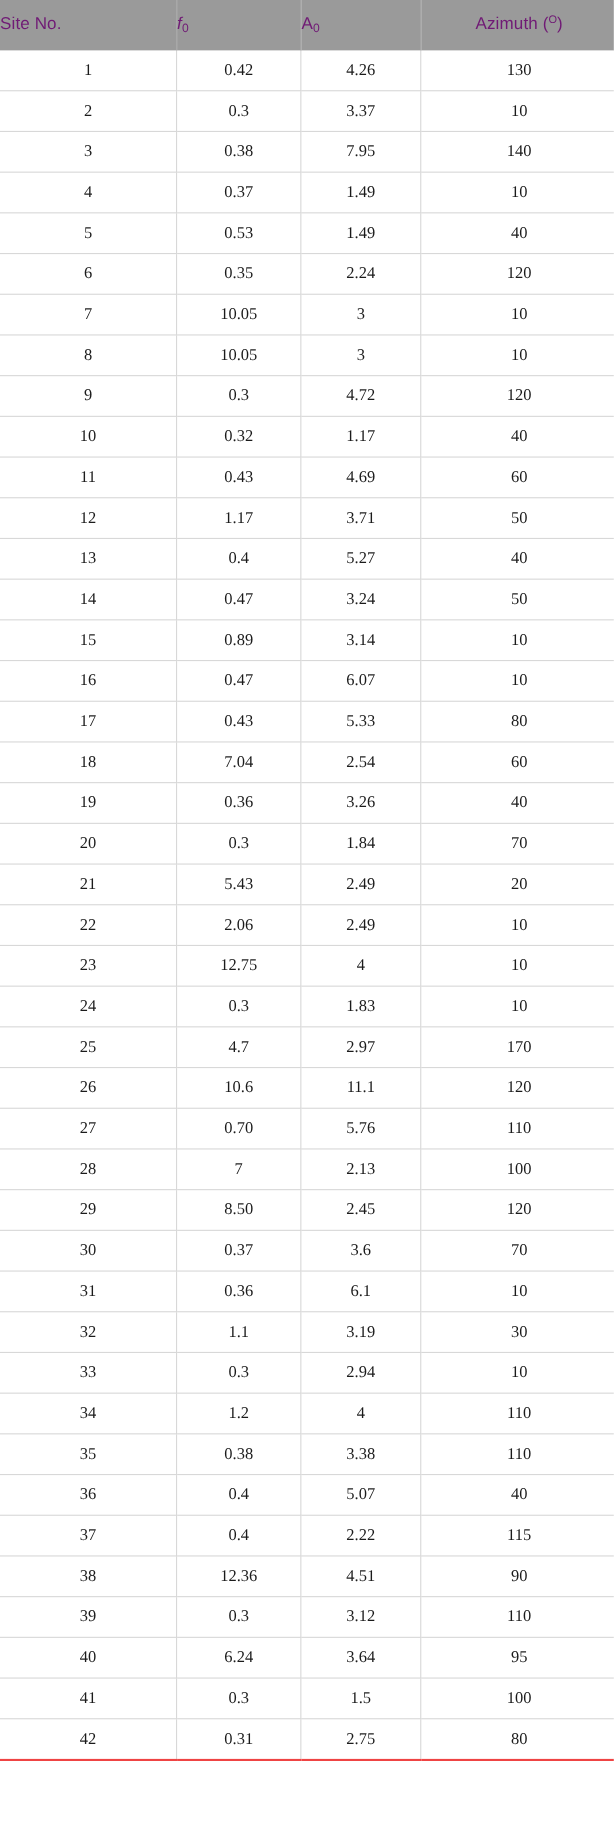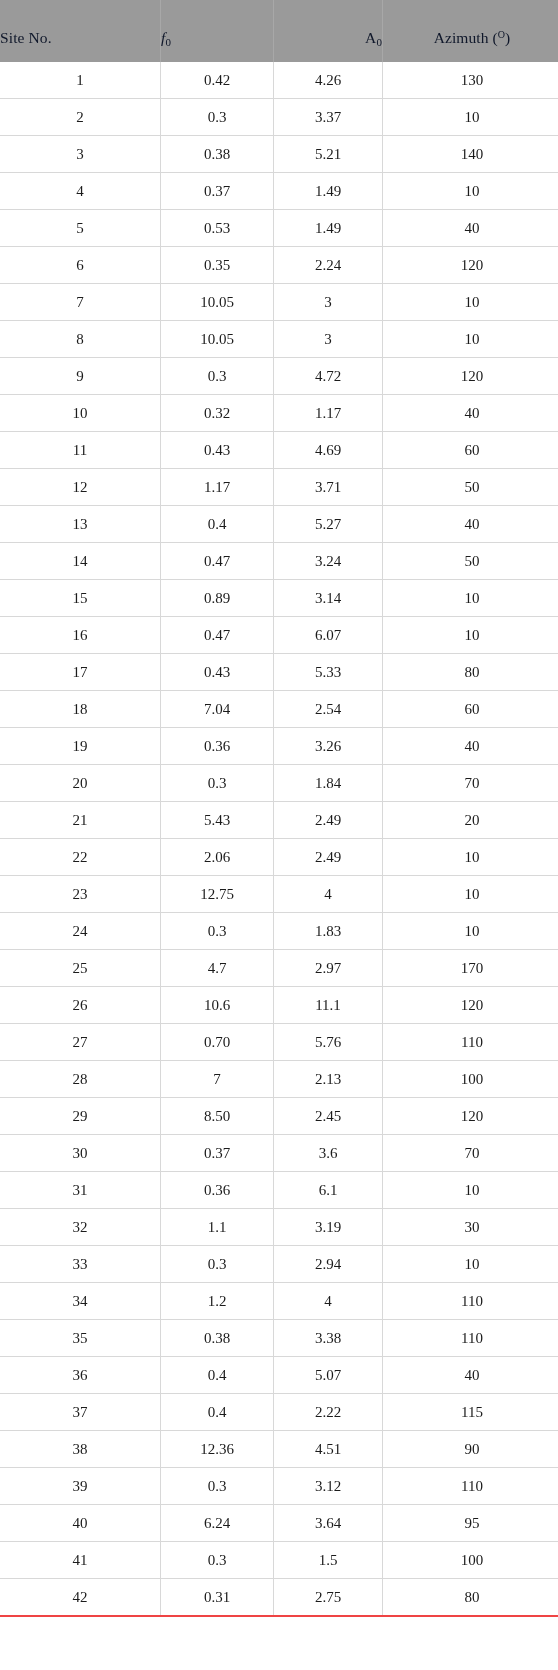--- a/index.html
+++ b/index.html
@@ -15,35 +15,35 @@
 
   #data-table {
     width: 558px;
     border-collapse: collapse;
     table-layout: fixed;
   }
 
   
   #data-table thead th {
     background: #9a9a9a;
-    color: #0f172a;
-    font-family: Liberation Serif, serif;
+    color: #701a75;
+    font-family: Liberation Sans, sans-serif;
     font-weight: 400;
     font-size: 15.5px;
     height: 44px;
-    padding: 16px 0 2px 0;
+    padding: 0 0 2px 0;
     border-right: 1px solid #a8a8a8;
     vertical-align: middle;
     letter-spacing: 0.1px;
   }
   #data-table thead th:last-child { border-right: none; }
 
   th.col-site  { width: 160px; text-align: left;   padding-left: 10px; }
   th.col-f0    { width: 112px; text-align: left; }
-  th.col-a0    { width: 108px; text-align: right; }
+  th.col-a0    { width: 108px; text-align: left; }
   th.col-az    { width: 178px; text-align: center; }
 
   .hdr-italic { font-style: italic; }
   .sub { font-size: 11px; vertical-align: baseline; position: relative; top: 3px; }
   .deg-sup { font-size: 10px; vertical-align: baseline; position: relative; top: -5px; }
   .paren-gap { letter-spacing: 0; }
 
   
   #data-table tbody td {
     height: 36px;
@@ -80,21 +80,21 @@
       </tr>
       <tr>
         <td class="col-site">2</td>
         <td class="col-f0">0.3</td>
         <td class="col-a0">3.37</td>
         <td class="col-az">10</td>
       </tr>
       <tr>
         <td class="col-site">3</td>
         <td class="col-f0">0.38</td>
-        <td class="col-a0">5.21</td>
+        <td class="col-a0">7.95</td>
         <td class="col-az">140</td>
       </tr>
       <tr>
         <td class="col-site">4</td>
         <td class="col-f0">0.37</td>
         <td class="col-a0">1.49</td>
         <td class="col-az">10</td>
       </tr>
       <tr>
         <td class="col-site">5</td>

